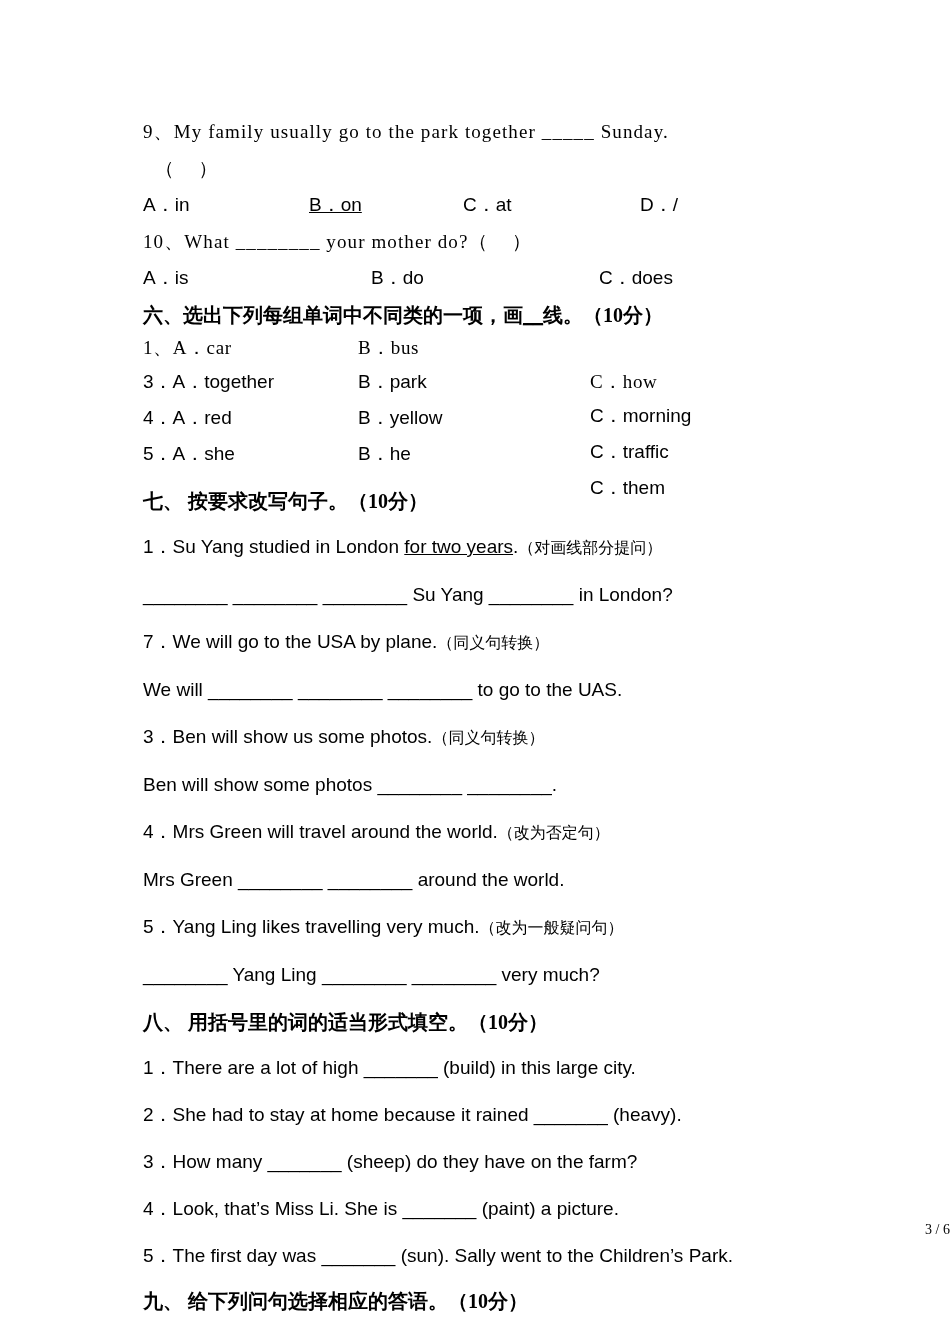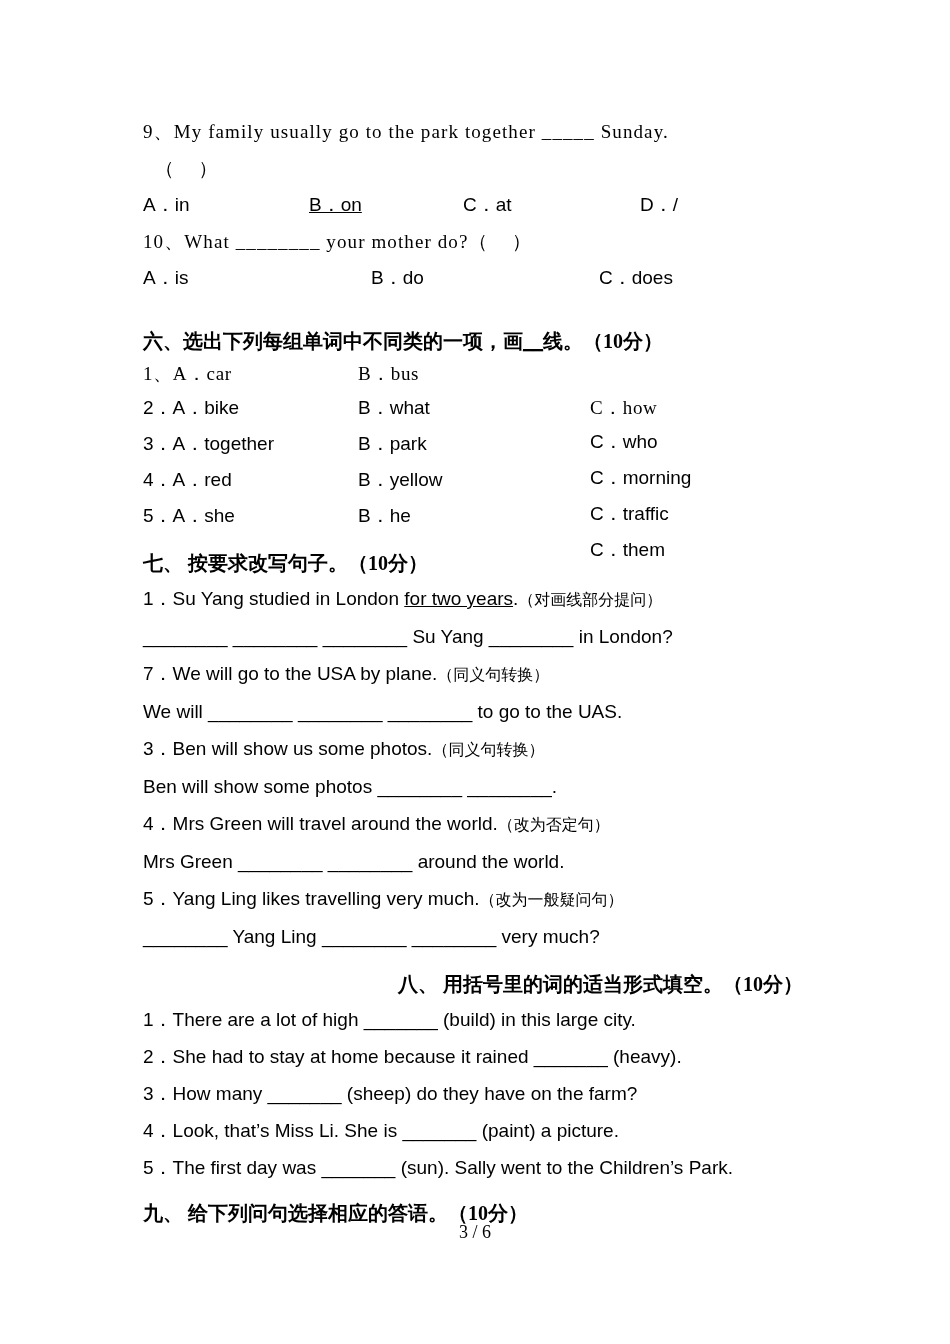--- a/index.html
+++ b/index.html
@@ -74,53 +74,54 @@
 
   
   .heading {
     font-family: "Liberation Serif", "DejaVu Serif", serif;
     font-size: 20px;
     font-weight: bold;
     line-height: 34px;
     margin-top: 10px;
     white-space: pre;
   }
-  .heading.h6 { margin-top: 28px; margin-bottom: 0px; }
+  .heading.h6 { margin-top: 2px; margin-bottom: 0px; }
   .heading.h7 { margin-top: 12px; }
-  .heading.h8 { margin-top: 12px; text-align: right; }
+  .heading.h8 { margin-top: 12px; }
   .heading.h9 { margin-top: 10px; }
   .u-mark {
     text-decoration: underline;
   }
 
   
   .q-line {
     font-size: 19px;
     line-height: 37px;
     white-space: pre-wrap;
+    margin-top: 10px;
   }
   .cn-hint {
     font-size: 16px;
   }
   .ul {
     text-decoration: underline;
   }
   .blank {
     letter-spacing: 0px;
   }
 
   
   .footer {
     position: absolute;
     left: 0;
     top: 1222px;
     width: 950px;
-    text-align: center;
-    font-family: "Liberation Serif", "DejaVu Serif", serif;
-    font-size: 18px;
+    text-align: right;
+    font-family: "Liberation Serif", "DejaVu Serif", serif;
+    font-size: 14px;
     white-space: pre;
   }
 </style>
 </head>
 <body>
 
 <div class="page">
   <div class="content">
 
     <div class="serif-line">9、My family usually go to the park together _____ Sunday.</div>
@@ -140,25 +141,20 @@
     </div>
 
     <div class="heading h6"><span>六、选出下列每组单词中不同类的一项，画</span><span class="u-mark">__</span><span>线。（10分）</span></div>
 
     <div class="serif-row" style="position:relative;height:32px;line-height:32px;">
       <span class="opt t0"><span>1、</span><span>A．car</span></span>
       <span class="opt t1">B．bus</span>
       <span class="opt t2">C．how</span>
     </div>
 
-    <div class="opt-row">
-      <span class="opt t0"><span>2．</span><span>A．bike</span></span>
-      <span class="opt t1">B．what</span>
-      <span class="opt t2">C．who</span>
-    </div>
 
     <div class="opt-row">
       <span class="opt t0"><span>3．</span><span>A．together</span></span>
       <span class="opt t1">B．park</span>
       <span class="opt t2">C．morning</span>
     </div>
 
     <div class="opt-row">
       <span class="opt t0"><span>4．</span><span>A．red</span></span>
       <span class="opt t1">B．yellow</span>

